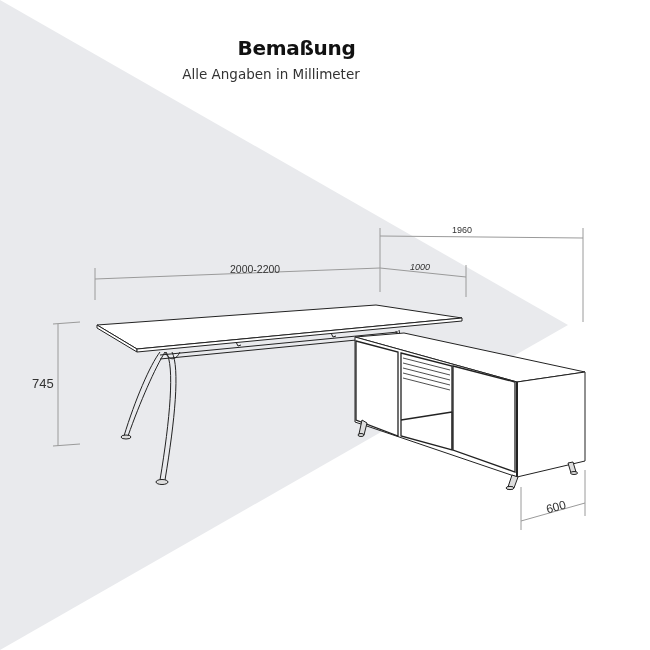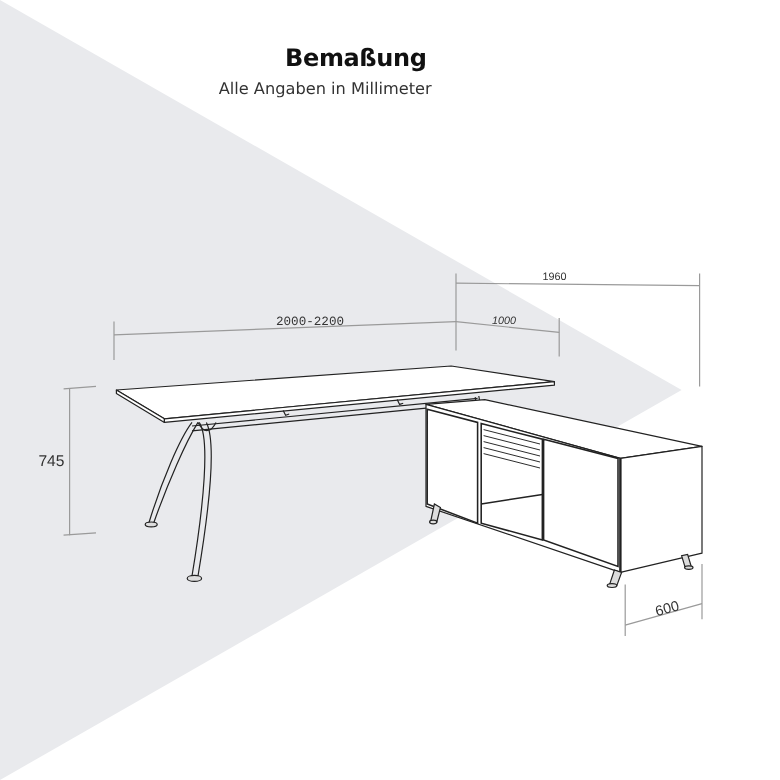--- a/index.html
+++ b/index.html
@@ -94,17 +94,17 @@
   <g stroke="#222" stroke-width="1" fill="#ddd">
     <path d="M362,420 l-3,14 l5,1 l3,-12 z"></path>
     <ellipse cx="361" cy="435" rx="3" ry="1.5"></ellipse>
     <path d="M512,475 l-4,12 l6,1 l4,-11 z"></path>
     <ellipse cx="510" cy="488" rx="4" ry="1.6"></ellipse>
     <path d="M568,463 l3,10 l5,-1 l-3,-10 z"></path>
     <ellipse cx="574" cy="473" rx="3.5" ry="1.5"></ellipse>
   </g>
 </svg>
 
-<div class="dim" style="left:230px; top:263px; font-size:10.5px;font-family:Liberation Mono, monospace;">2000-2200</div>
+<div class="dim" style="left:230px; top:263px; font-size:10.5px;">2000-2200</div>
 <div class="dim" style="left:452px; top:225px; font-size:9px;text-align:center;">1960</div>
 <div class="dim" style="left:410px; top:262px; font-size:9px;font-style:italic;">1000</div>
 <div class="dim" style="left:32px; top:376px; font-size:13px;">745</div>
 <div class="dim" style="left:546px; top:500px; font-size:12px; transform:rotate(-15deg);">600</div>
 
 </body></html>

